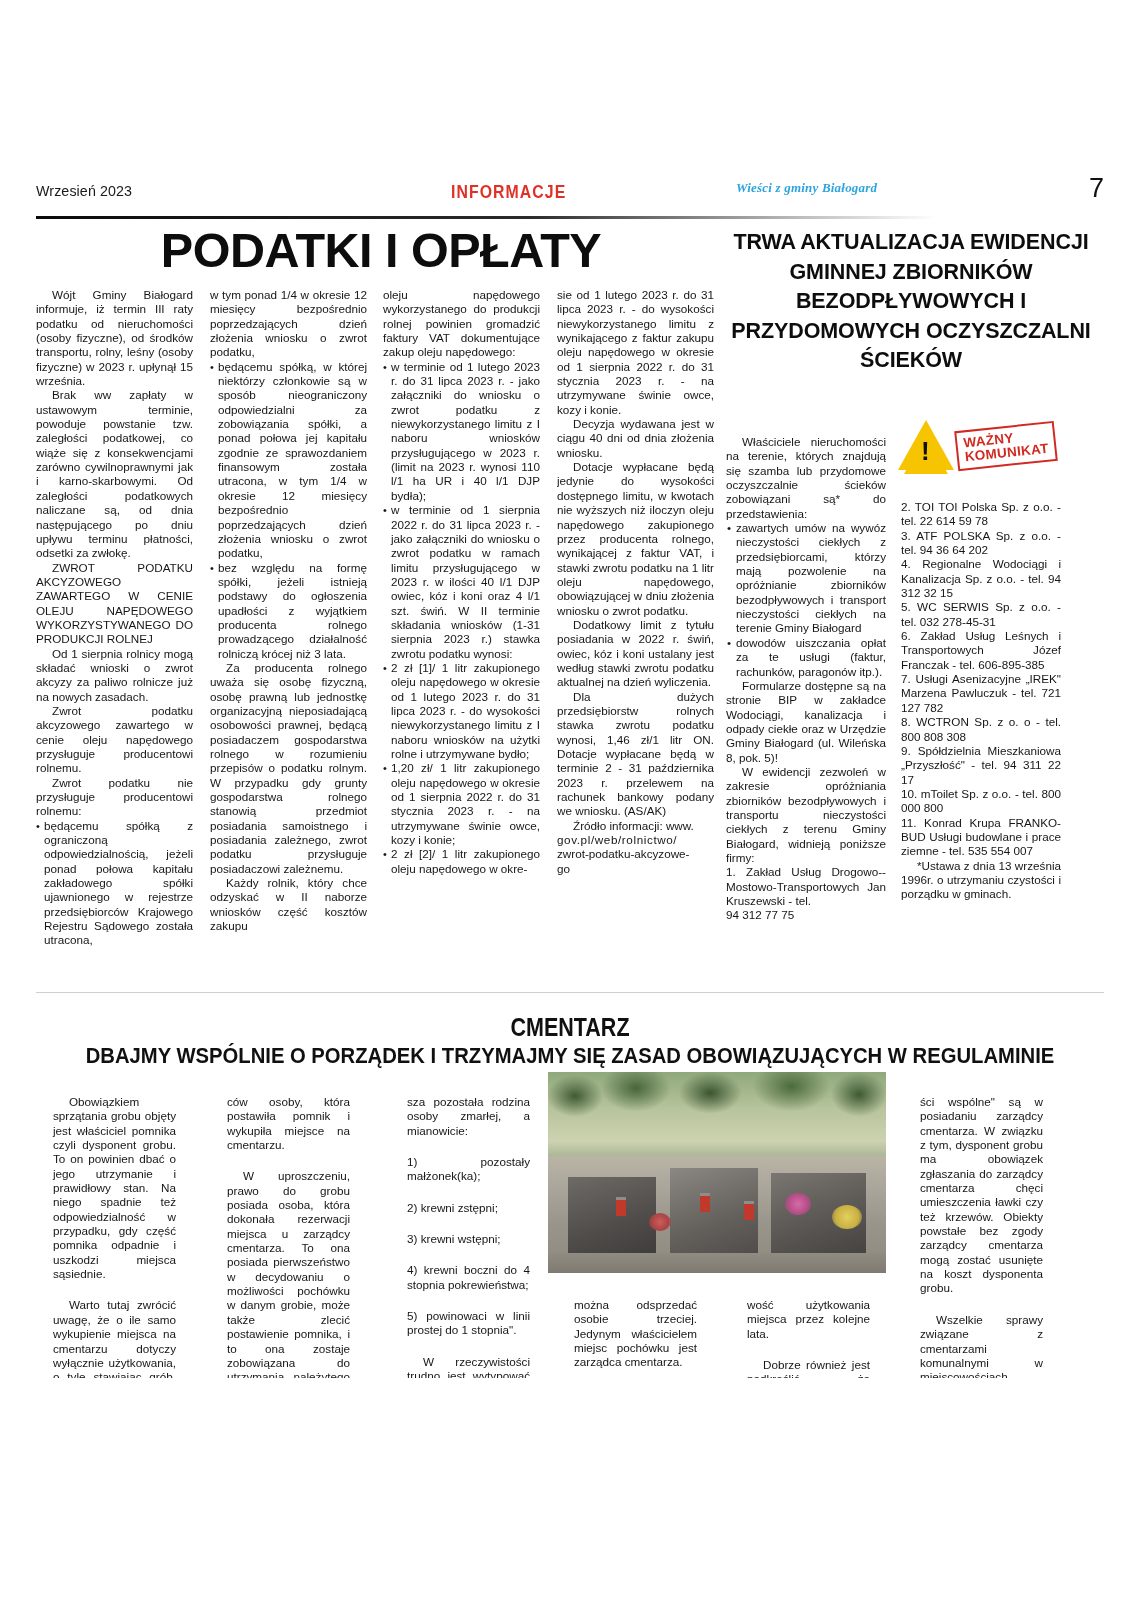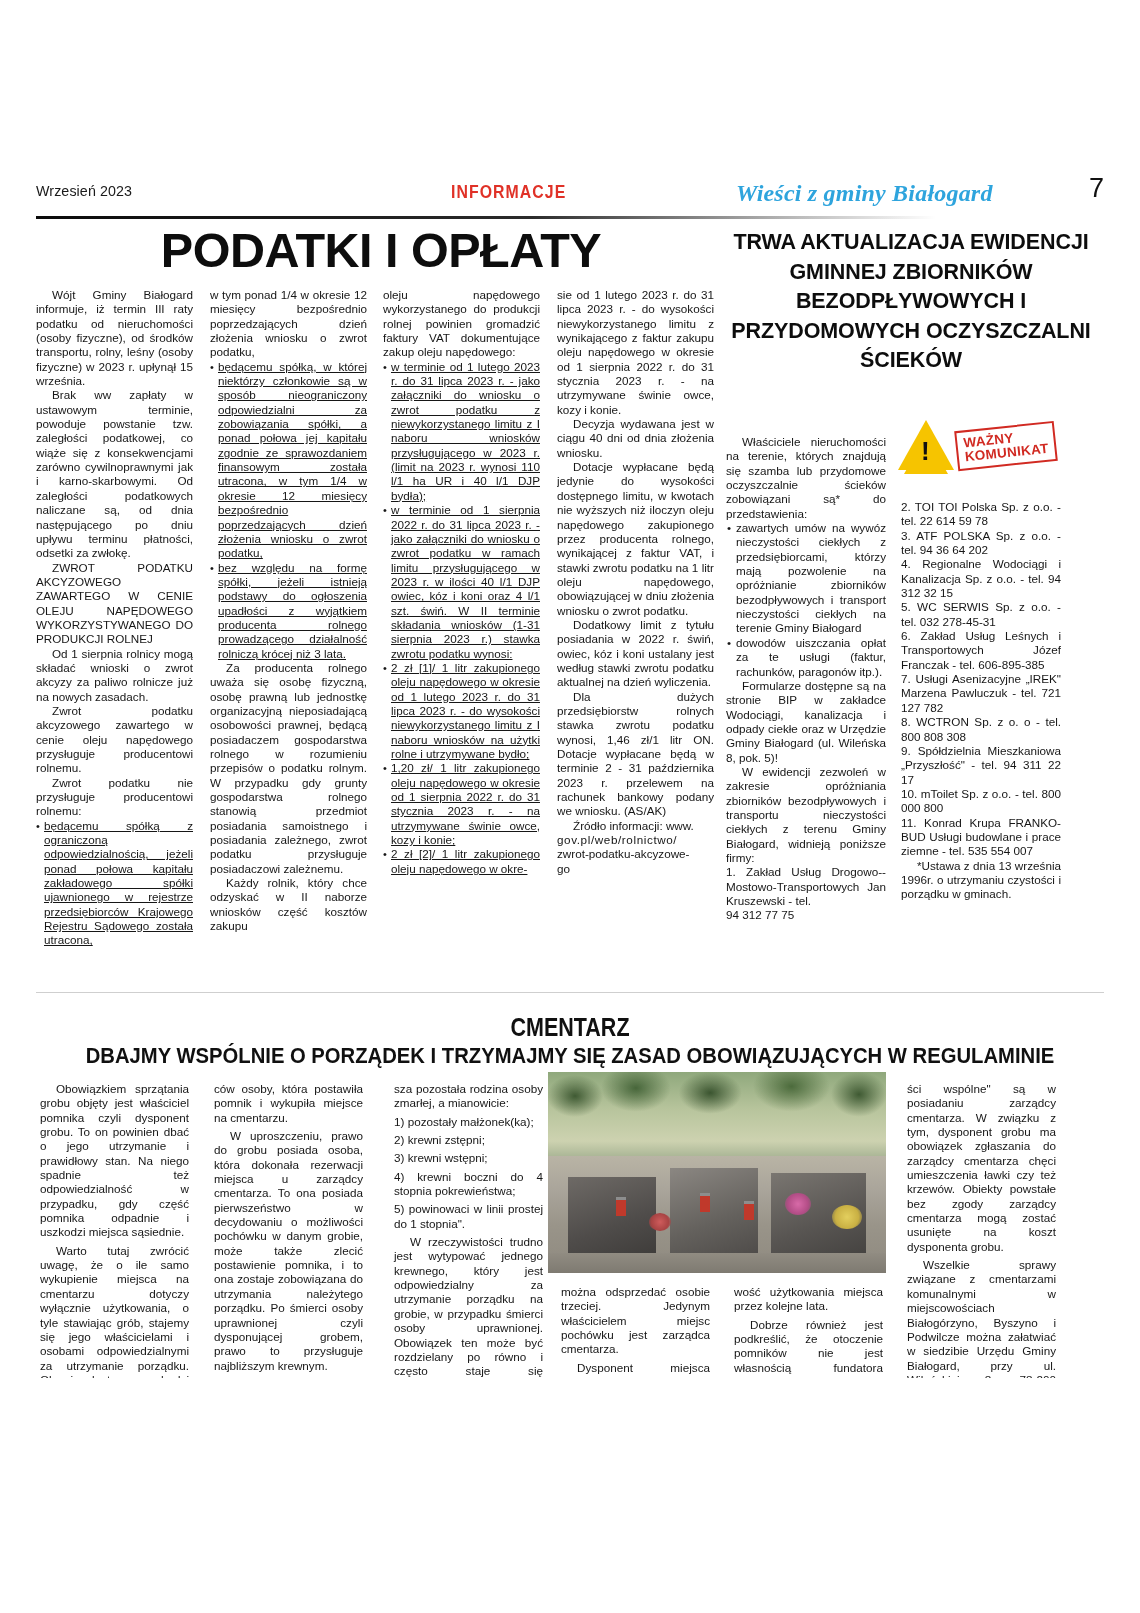--- a/index.html
+++ b/index.html
@@ -24,21 +24,21 @@
   }
   .masthead-section{
     position:absolute;left:415px;top:0;
     font-size:18px;font-weight:700;letter-spacing:1.2px;
     color:#e03127;
     transform:scaleX(.88);transform-origin:left center;
   }
   .masthead-brand{
     position:absolute;left:700px;top:-2px;
     font-family:"Liberation Serif",serif;
-    font-style:italic;font-weight:700;font-size:24px;
+    font-style:italic;font-weight:700;font-size:13px;
     color:#2ea4dd;letter-spacing:.2px;
   }
   .masthead-pageno{
     position:absolute;right:0;top:-9px;
     font-size:27px;font-weight:400;color:#111;
     font-family:"Liberation Sans",sans-serif;
   }
   .masthead-rule{
     position:absolute;left:36px;top:216px;width:900px;height:3px;
     background:linear-gradient(to right,#0b0b0b 0%,#2b2b2b 55%,#bdbdbd 85%,#ffffff 100%);
@@ -68,21 +68,21 @@
     overflow:hidden;
   }
   .col.c1{left:0;}
   .col.c2{left:174px;}
   .col.c3{left:347px;}
   .col.c4{left:521px;}
 
   .col p{margin:0;text-indent:16px;}
   .col p.noind{text-indent:0;}
   .col p.caps{text-indent:16px;}
-  .col ul{margin:0;padding:0;list-style:none;text-decoration:underline;}
+  .col ul{margin:0;padding:0;list-style:none;}
   .col li{
     margin:0;padding-left:8px;position:relative;text-align:justify;
   }
   .col li:before{
     content:"\2022";position:absolute;left:0;top:0;font-size:11px;
   }
   .col .url{letter-spacing:.6px;word-break:break-all;}
 
   
   .right-headline{
@@ -153,21 +153,21 @@
     transform:scaleX(.92);
   }
 
   
   .cemcols{position:absolute;left:36px;top:1078px;width:1068px;height:300px;}
   .cemcol{
     position:absolute;width:157px;
     font-size:11.7px;line-height:14.35px;text-align:justify;color:#161616;
     overflow:hidden;
   }
-  .cemcol p{margin:4px;text-indent:16px;}
+  .cemcol p{margin:17px;text-indent:16px;}
   .cemcol p.noind{text-indent:0;}
   .cc1{left:0;top:0;height:300px;}
   .cc2{left:174px;top:0;height:300px;}
   .cc3{left:354px;top:0;height:300px;}
   .cc4{left:521px;top:203px;height:97px;}
   .cc5{left:694px;top:203px;height:97px;}
   .cc6{left:867px;top:0;height:300px;}
 
   
   .photo{

